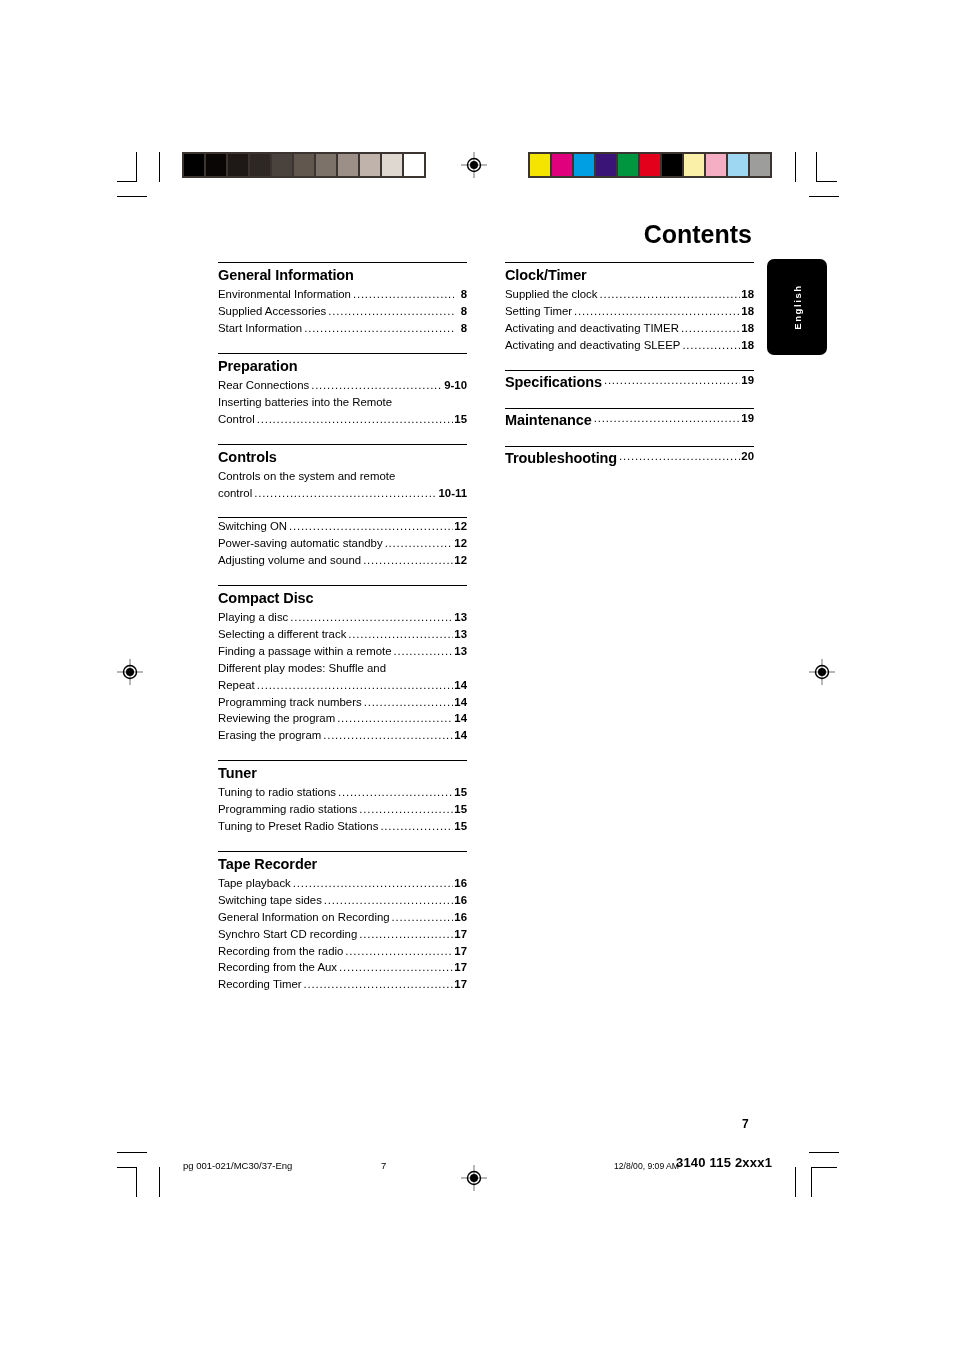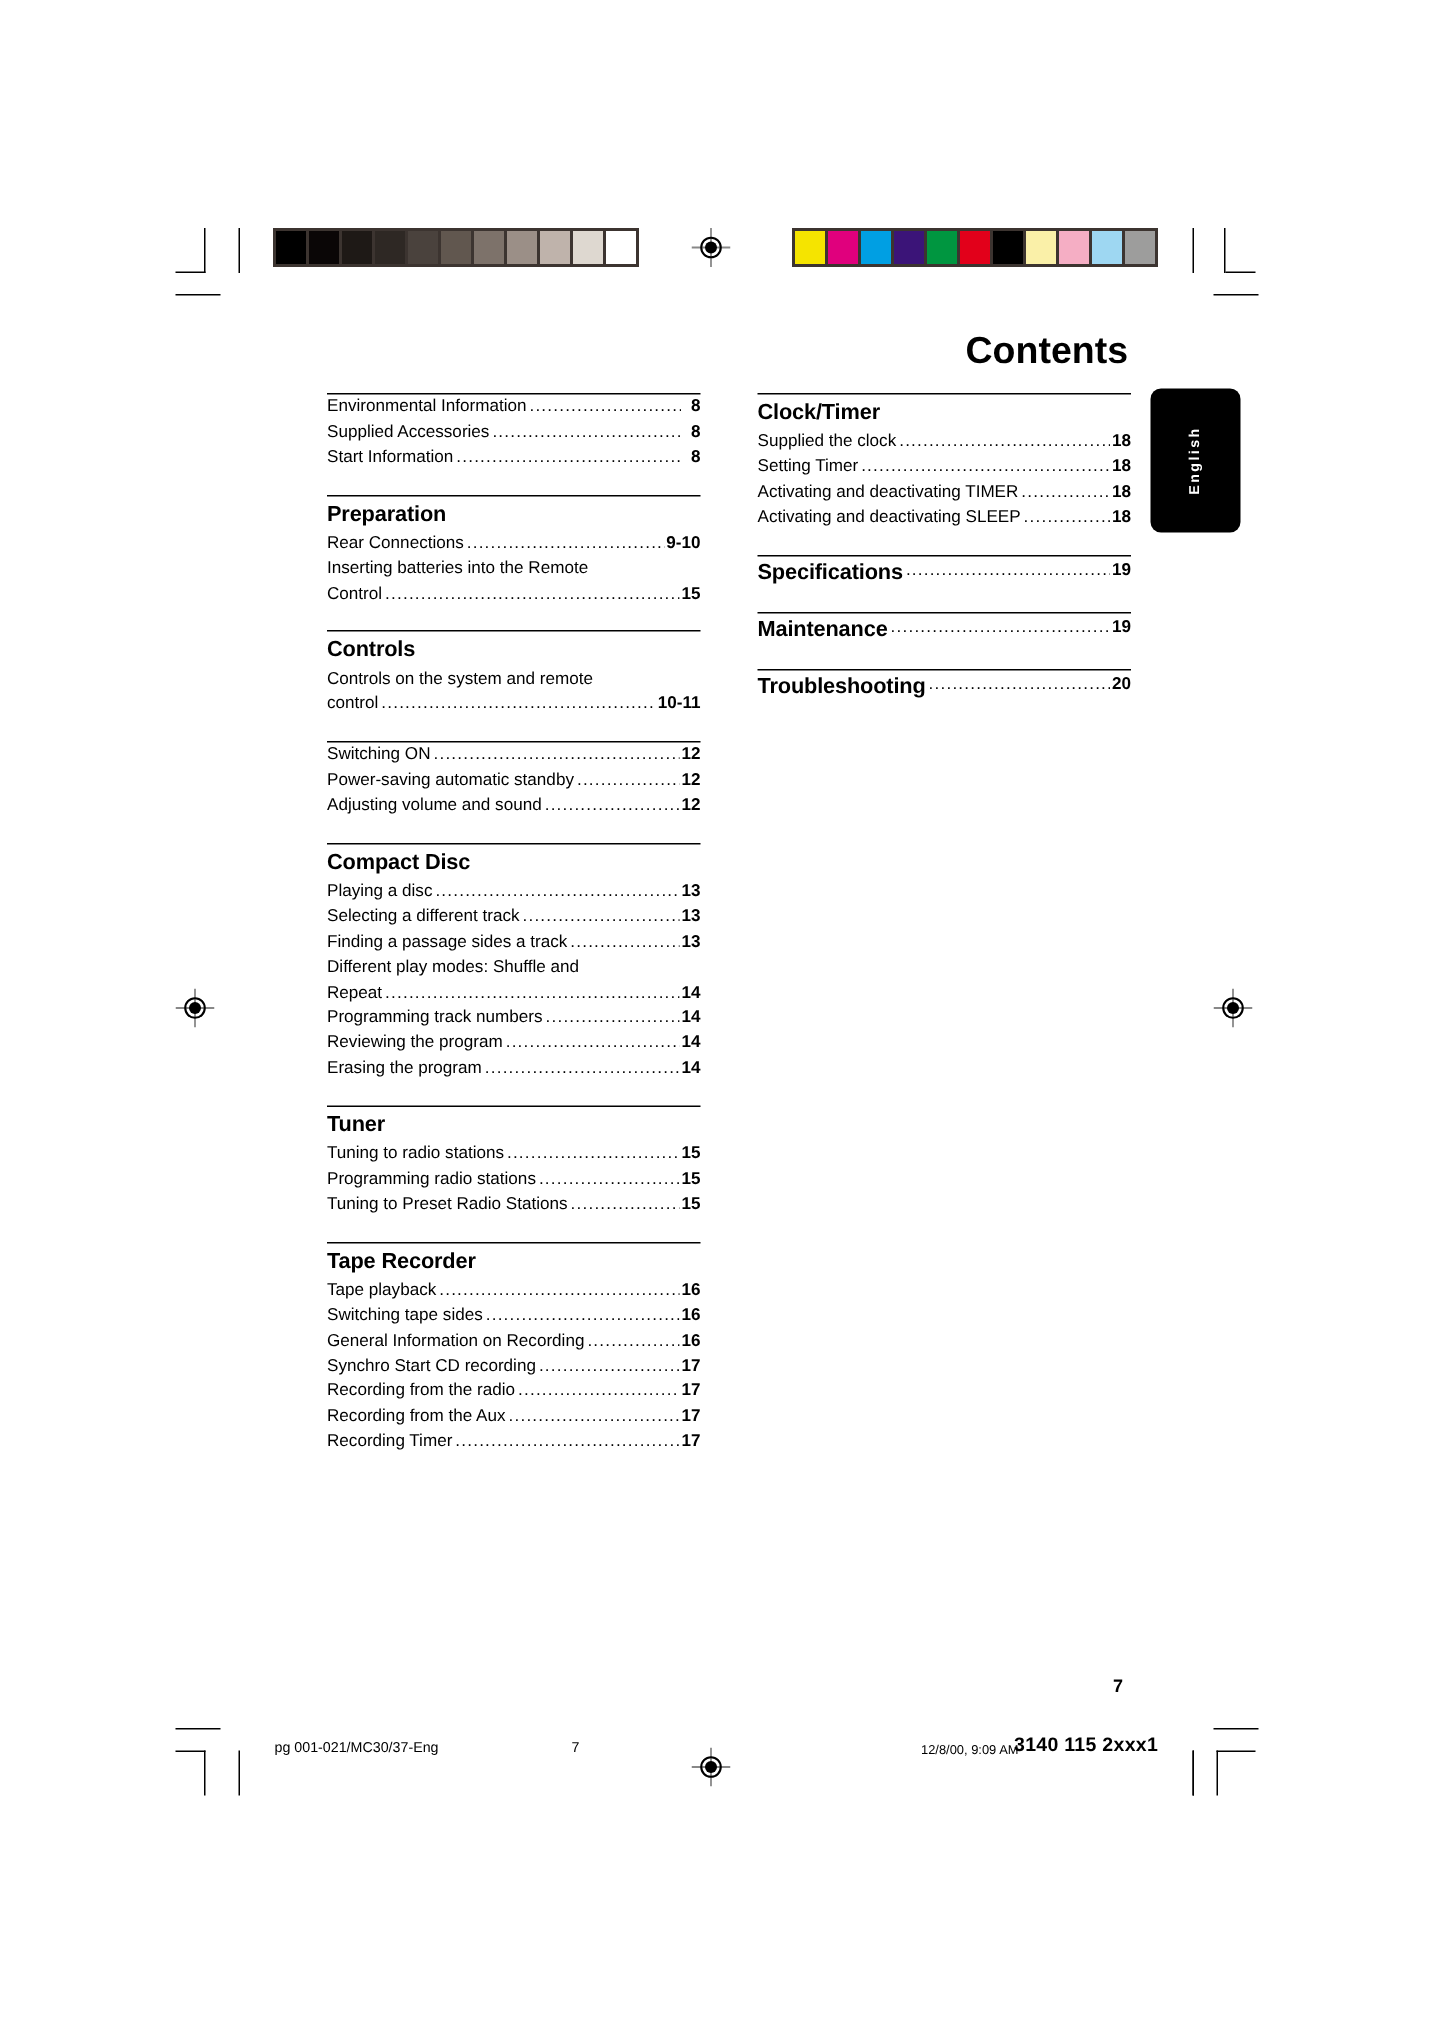--- a/index.html
+++ b/index.html
@@ -263,20 +263,21 @@
 
   <div class="doc-title">Contents</div>
 
   <div class="lang-tab">
     <span class="lang-text">English</span>
   </div>
 
   <div class="col col-left" id="col-left">
       <div class="section">
         <div class="rule"></div>
+        <div class="sec-head">General Information</div>
         <div class="entry">
           <span class="e-label">Environmental Information</span>
           <span class="e-dots">........................................................................................................................................................................................................</span>
           <span class="e-page">8</span>
         </div>
         <div class="entry">
           <span class="e-label">Supplied Accessories</span>
           <span class="e-dots">........................................................................................................................................................................................................</span>
           <span class="e-page">8</span>
         </div>
@@ -348,21 +349,21 @@
           <span class="e-label">Playing a disc</span>
           <span class="e-dots">........................................................................................................................................................................................................</span>
           <span class="e-page">13</span>
         </div>
         <div class="entry">
           <span class="e-label">Selecting a different track</span>
           <span class="e-dots">........................................................................................................................................................................................................</span>
           <span class="e-page">13</span>
         </div>
         <div class="entry">
-          <span class="e-label">Finding a passage sides a track</span>
+          <span class="e-label">Finding a passage within a remote</span>
           <span class="e-dots">........................................................................................................................................................................................................</span>
           <span class="e-page">13</span>
         </div>
         <div class="entry nodots">
           <span class="e-label">Different play modes: Shuffle and</span>
           <span class="e-dots">........................................................................................................................................................................................................</span>
           <span class="e-page"></span>
         </div>
         <div class="entry">
           <span class="e-label">Repeat</span>

